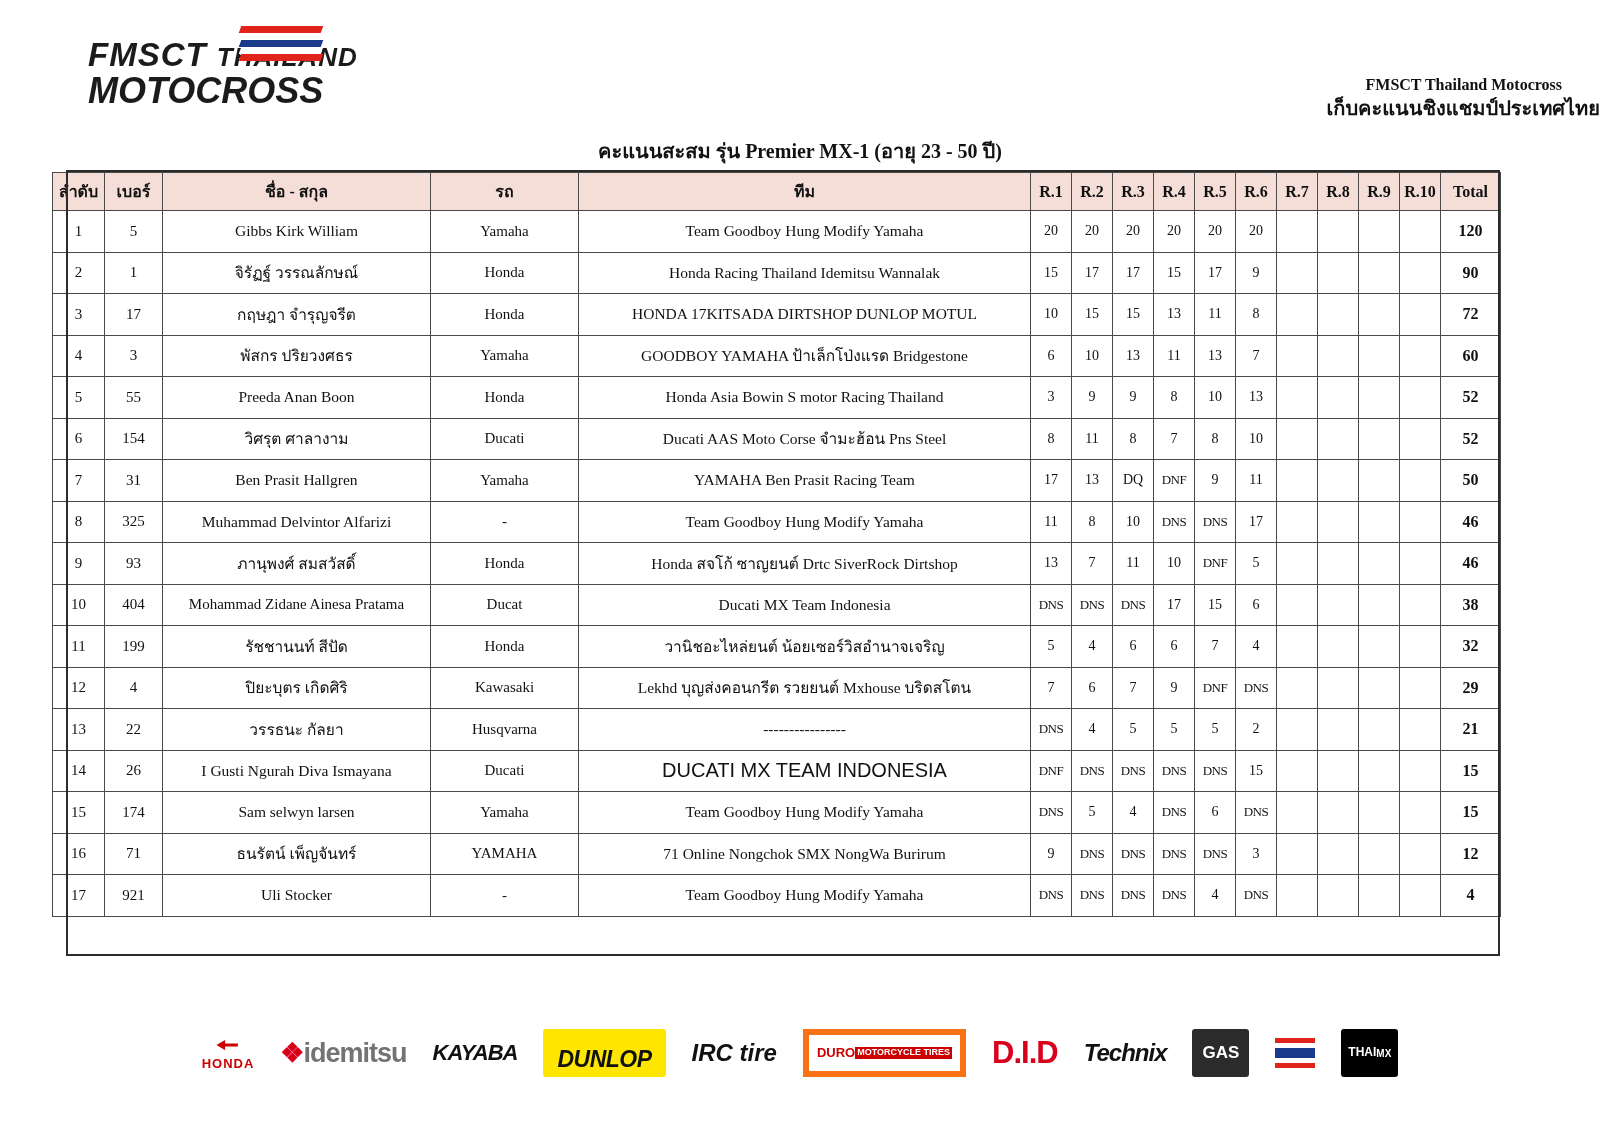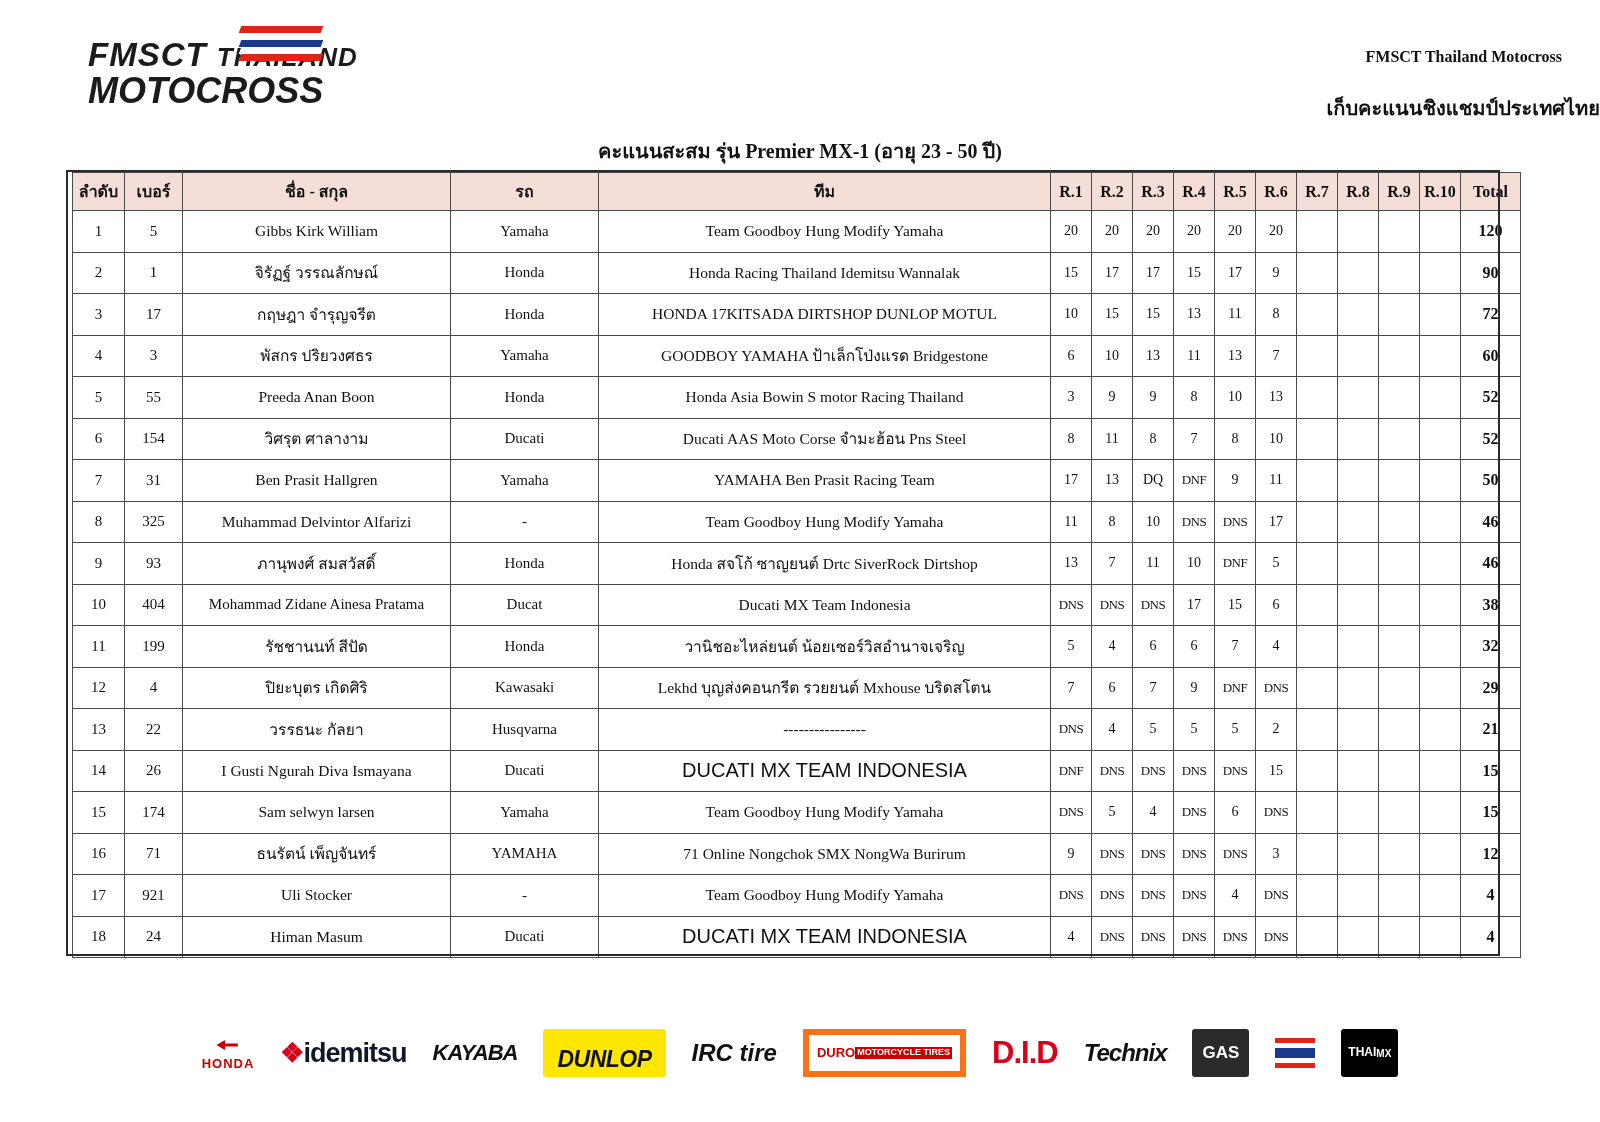--- a/index.html
+++ b/index.html
@@ -60,21 +60,21 @@
     height: 7px;
     transform: skewX(-20deg);
   }
   .logo .flag i.r { background: #e2231a; }
   .logo .flag i.w { background: #ffffff; }
   .logo .flag i.b { background: #1b3a8c; }
 
   .doc-tag {
     position: absolute;
     right: 38px;
-    top: 48px;
+    top: 76px;
     font-size: 16px;
     font-weight: bold;
     font-family: "Liberation Serif", serif;
   }
   .title1 {
     position: absolute;
     left: 0; right: 0;
     top: 92px;
     text-align: right;
     font-size: 20px;
@@ -85,21 +85,21 @@
     left: 0; right: 0;
     top: 135px;
     text-align: center;
     font-size: 20px;
     font-weight: bold;
   }
 
   
   .table-wrap {
     position: absolute;
-    left: 72px;
+    left: 52px;
     top: 172px;
     width: 1430px;
   }
   table.standings {
     border-collapse: collapse;
     width: 100%;
     table-layout: fixed;
     font-size: 15px;
   }
   table.standings th,
@@ -162,21 +162,21 @@
   .sp {
     display: flex;
     align-items: center;
     justify-content: center;
     font-family: "Liberation Sans", sans-serif;
     height: 48px;
   }
   .sp-honda { color: #cc0000; font-weight: bold; font-size: 13px; letter-spacing: 1px; flex-direction: column; }
   .sp-honda .wing { font-size: 26px; line-height: 0.8; }
   .sp-idemitsu { color: #d8001b; font-size: 27px; font-weight: bold; letter-spacing: -1px; }
-  .sp-idemitsu span.w { color: #0f172a; }
+  .sp-idemitsu span.w { color: #737373; }
   .sp-kayaba { color: #111; font-style: italic; font-weight: bold; font-size: 22px; letter-spacing: -1px; }
   .sp-dunlop {
     background: #ffe600; color: #111; font-weight: bold; font-style: italic;
     font-size: 23px; padding: 4px 14px; border-radius: 3px; letter-spacing: -0.5px; align-items: flex-end;
   }
   .sp-irc { color: #111; font-weight: bold; font-style: italic; font-size: 24px; }
   .sp-duro {
     background: #fff; border: 6px solid #f97316; color: #cc0000;
     font-weight: bold; font-size: 13px; padding: 2px 8px; text-align: center; line-height: 1.1;
   }
@@ -556,38 +556,20 @@
           <td class="rnd small">DNS</td>
           <td class="rnd small">DNS</td>
           <td class="rnd">4</td>
           <td class="rnd small">DNS</td>
           <td class="rnd"></td>
           <td class="rnd"></td>
           <td class="rnd"></td>
           <td class="rnd"></td>
           <td class="total">4</td>
         </tr>
-        <tr>
-          <td class="rank">18</td>
-          <td class="num">24</td>
-          <td class="name">Himan Masum</td>
-          <td class="bike">Ducati</td>
-          <td class="team big-team">DUCATI MX TEAM INDONESIA</td>
-          <td class="rnd">4</td>
-          <td class="rnd small">DNS</td>
-          <td class="rnd small">DNS</td>
-          <td class="rnd small">DNS</td>
-          <td class="rnd small">DNS</td>
-          <td class="rnd small">DNS</td>
-          <td class="rnd"></td>
-          <td class="rnd"></td>
-          <td class="rnd"></td>
-          <td class="rnd"></td>
-          <td class="total">4</td>
-        </tr>
       </tbody>
   </table>
 </div>
 <div class="outer-frame"></div>
 
 <div class="sponsors">
   <div class="sp sp-honda">
     <span class="wing">🠔</span>
     <span>HONDA</span>
   </div>

